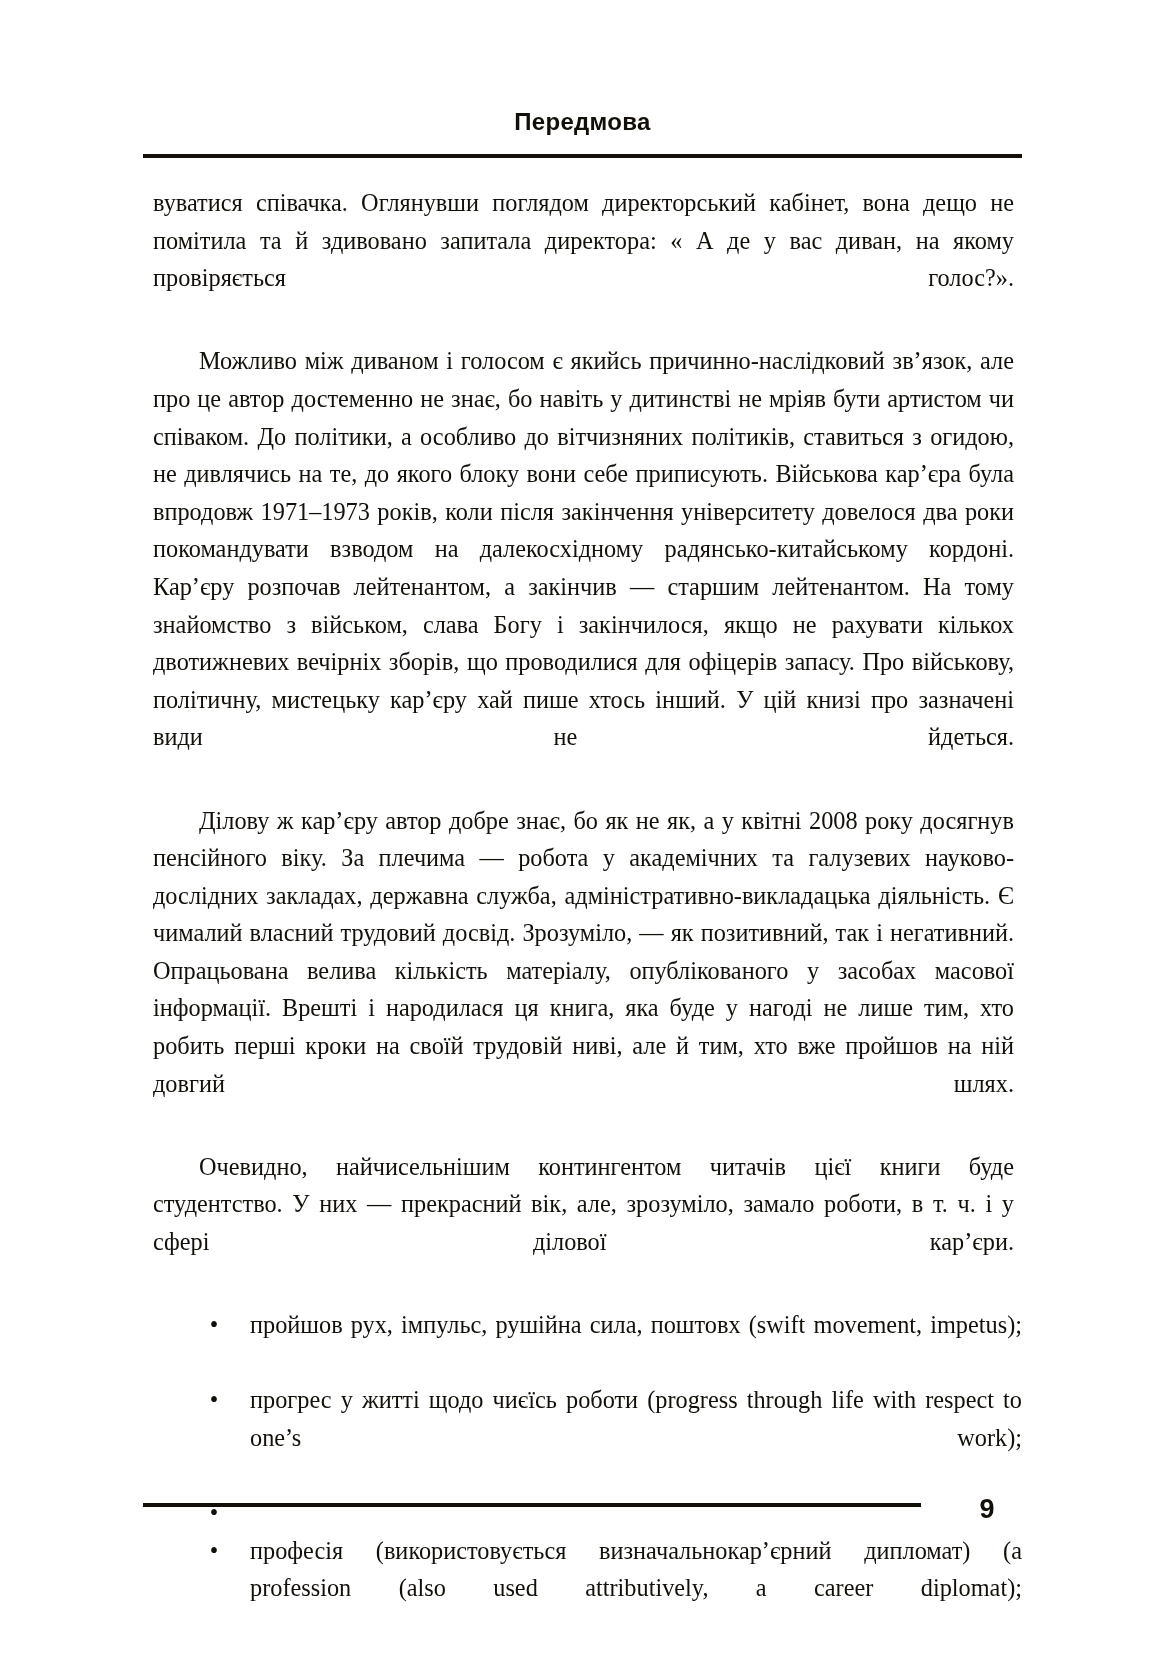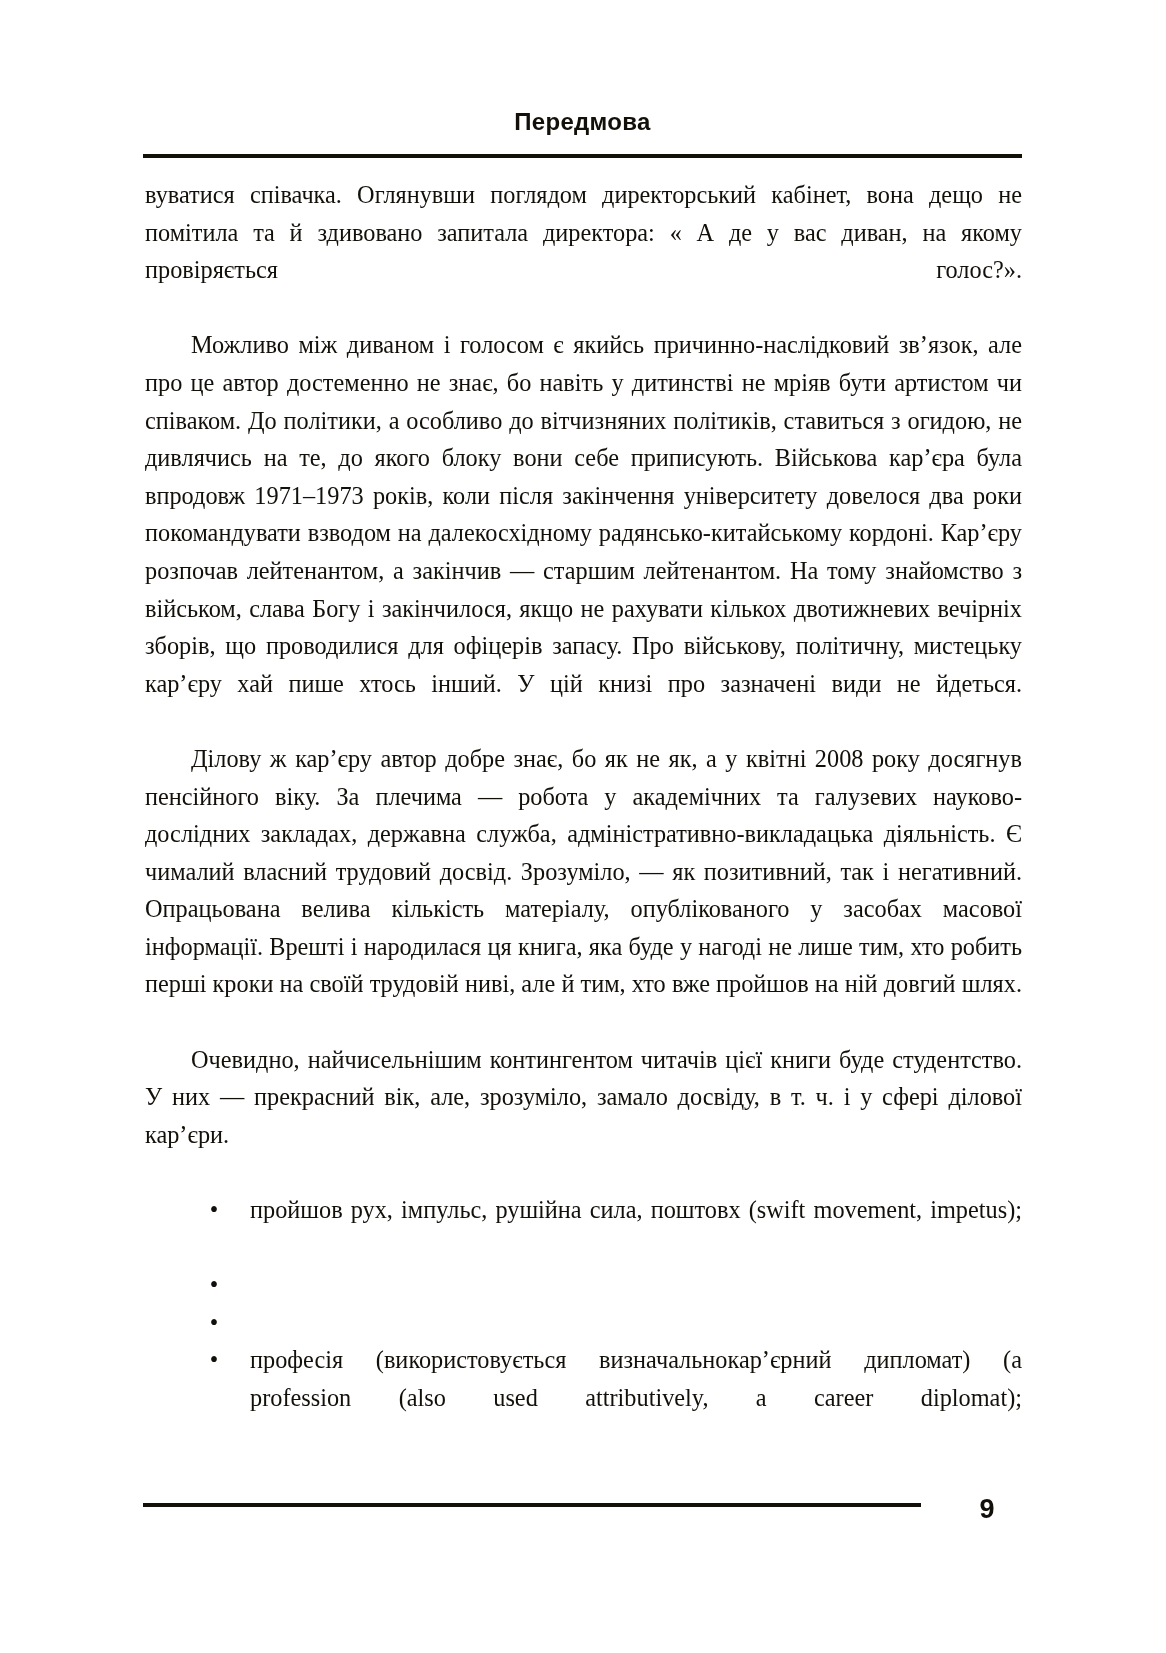--- a/index.html
+++ b/index.html
@@ -75,21 +75,21 @@
     font-size: 24.3px;
     line-height: 37.6px;
     color: #13100a;
     text-align: justify;
     text-justify: inter-word;
     -webkit-hyphens: none;
     hyphens: none;
   }
 
   .para {
-    margin: 0;
+    margin: 8px;
     text-indent: 0;
     text-align: justify;
   }
 
   .para.indent {
     text-indent: 46px;
   }
 
   
   .para::after {
@@ -139,32 +139,33 @@
   <div class="rule rule-top"></div>
 
   <div class="text-column">
 
     <p class="para" id="p0">вуватися співачка. Оглянувши поглядом директорський кабінет, вона дещо не помітила та й здивовано запитала директора: « А де у вас диван, на якому провіряється голос?».</p>
 
     <p class="para indent" id="p1">Можливо між диваном і голосом є якийсь причинно-наслідковий зв’язок, але про це автор достеменно не знає, бо навіть у дитинстві не мріяв бути артистом чи співаком. До політики, а особливо до вітчизняних політиків, ставиться з огидою, не дивлячись на те, до якого блоку вони себе приписують. Військова кар’єра була впродовж 1971–1973 років, коли після закінчення університету довелося два роки покомандувати взводом на далекосхідному радянсько-китайському кордоні. Кар’єру розпочав лейтенантом, а закінчив — старшим лейтенантом. На тому знайомство з військом, слава Богу і закінчилося, якщо не рахувати кількох двотижневих вечірніх зборів, що проводилися для офіцерів запасу. Про військову, політичну, мистецьку кар’єру хай пише хтось інший. У цій книзі про зазначені види не йдеться.</p>
 
     <p class="para indent" id="p2">Ділову ж кар’єру автор добре знає, бо як не як, а у квітні 2008 року досягнув пенсійного віку. За плечима — робота у академічних та галузевих науково-дослідних закладах, державна служба, адміністративно-викладацька діяльність. Є чималий власний трудовий досвід. Зрозуміло, — як позитивний, так і негативний. Опрацьована велива кількість матеріалу, опублікованого у засобах масової інформації. Врешті і народилася ця книга, яка буде у нагоді не лише тим, хто робить перші кроки на своїй трудовій ниві, але й тим, хто вже пройшов на ній довгий шлях.</p>
 
-    <p class="para indent" id="p3">Очевидно, найчисельнішим контингентом читачів цієї книги буде студентство. У них — прекрасний вік, але, зрозуміло, замало досвіду, в т. ч. і у сфері ділової кар’єри.</p>
+    <p class="para indent" id="p3">Очевидно, найчисельнішим контингентом читачів цієї книги буде студентство. У них — прекрасний вік, але, зрозуміло, замало роботи, в т. ч. і у сфері ділової кар’єри.</p>
 
 
     <ul class="bullet-list">
 
       <li class="bullet-item">
         <span class="bullet-marker">•</span>
         <span>пройшов рух, імпульс, рушійна сила, поштовх (swift movement, impetus);</span>
       </li>
 
       <li class="bullet-item">
         <span class="bullet-marker">•</span>
+        <span>прогрес у житті щодо чиєїсь роботи (progress through life with respect to one’s work);</span>
       </li>
 
       <li class="bullet-item">
         <span class="bullet-marker">•</span>
       </li>
 
       <li class="bullet-item">
         <span class="bullet-marker">•</span>
         <span>професія (використовується визначальнокар’єрний дипломат) (a profession (also used attributively, a career diplomat);</span>
       </li>

